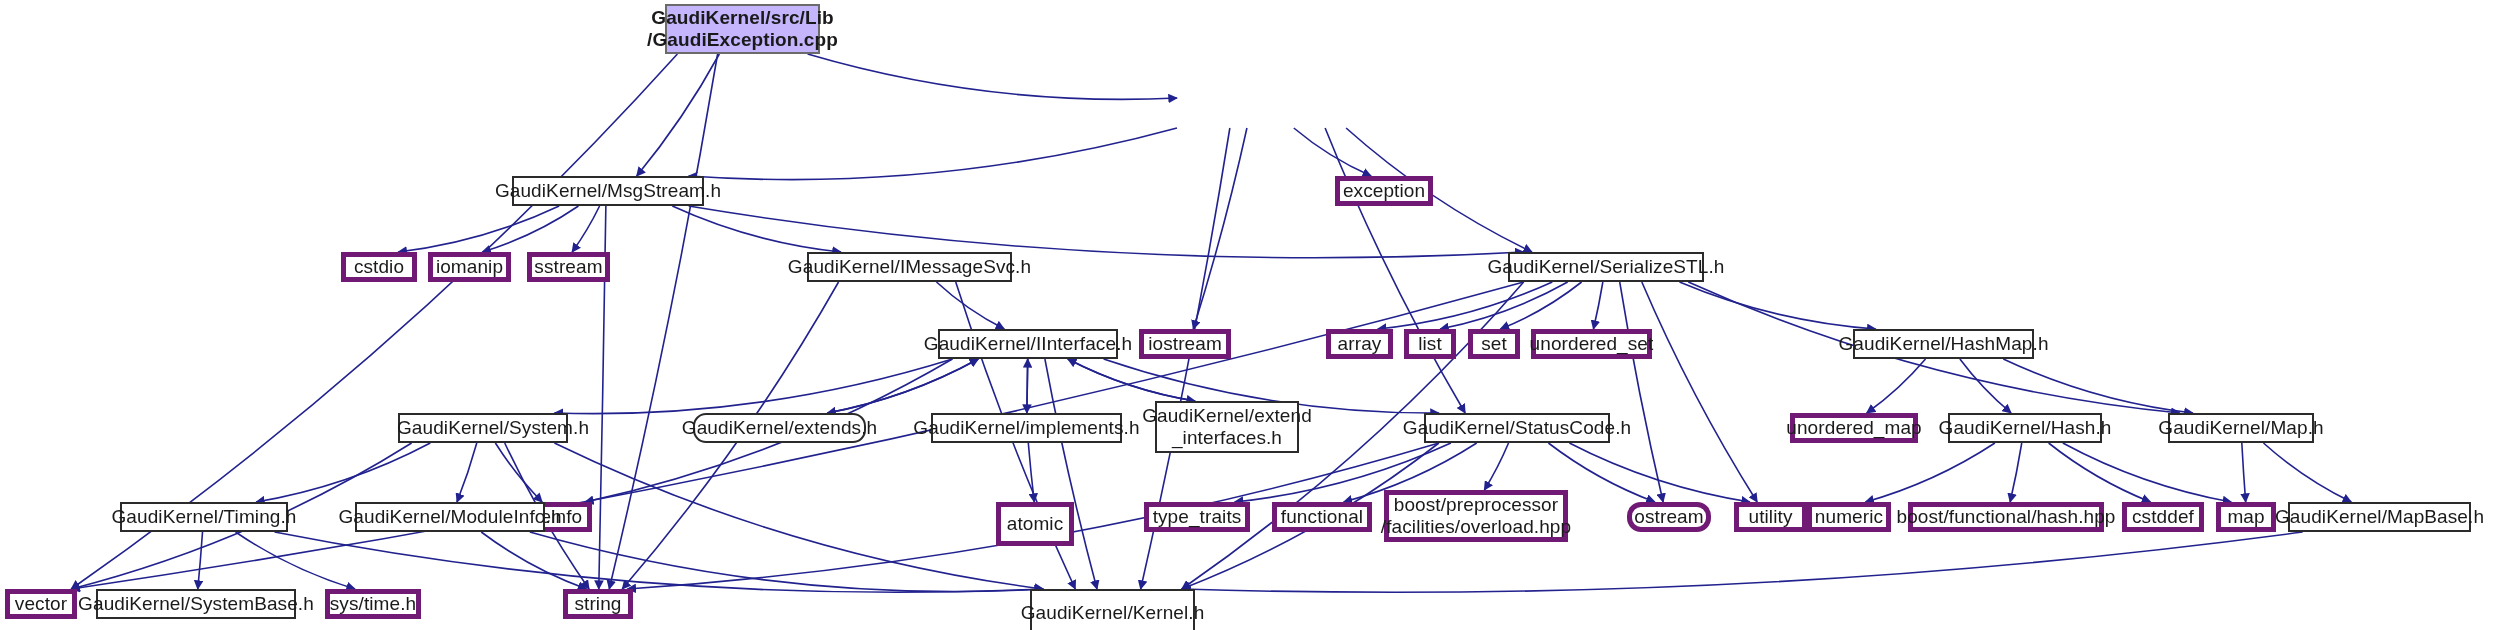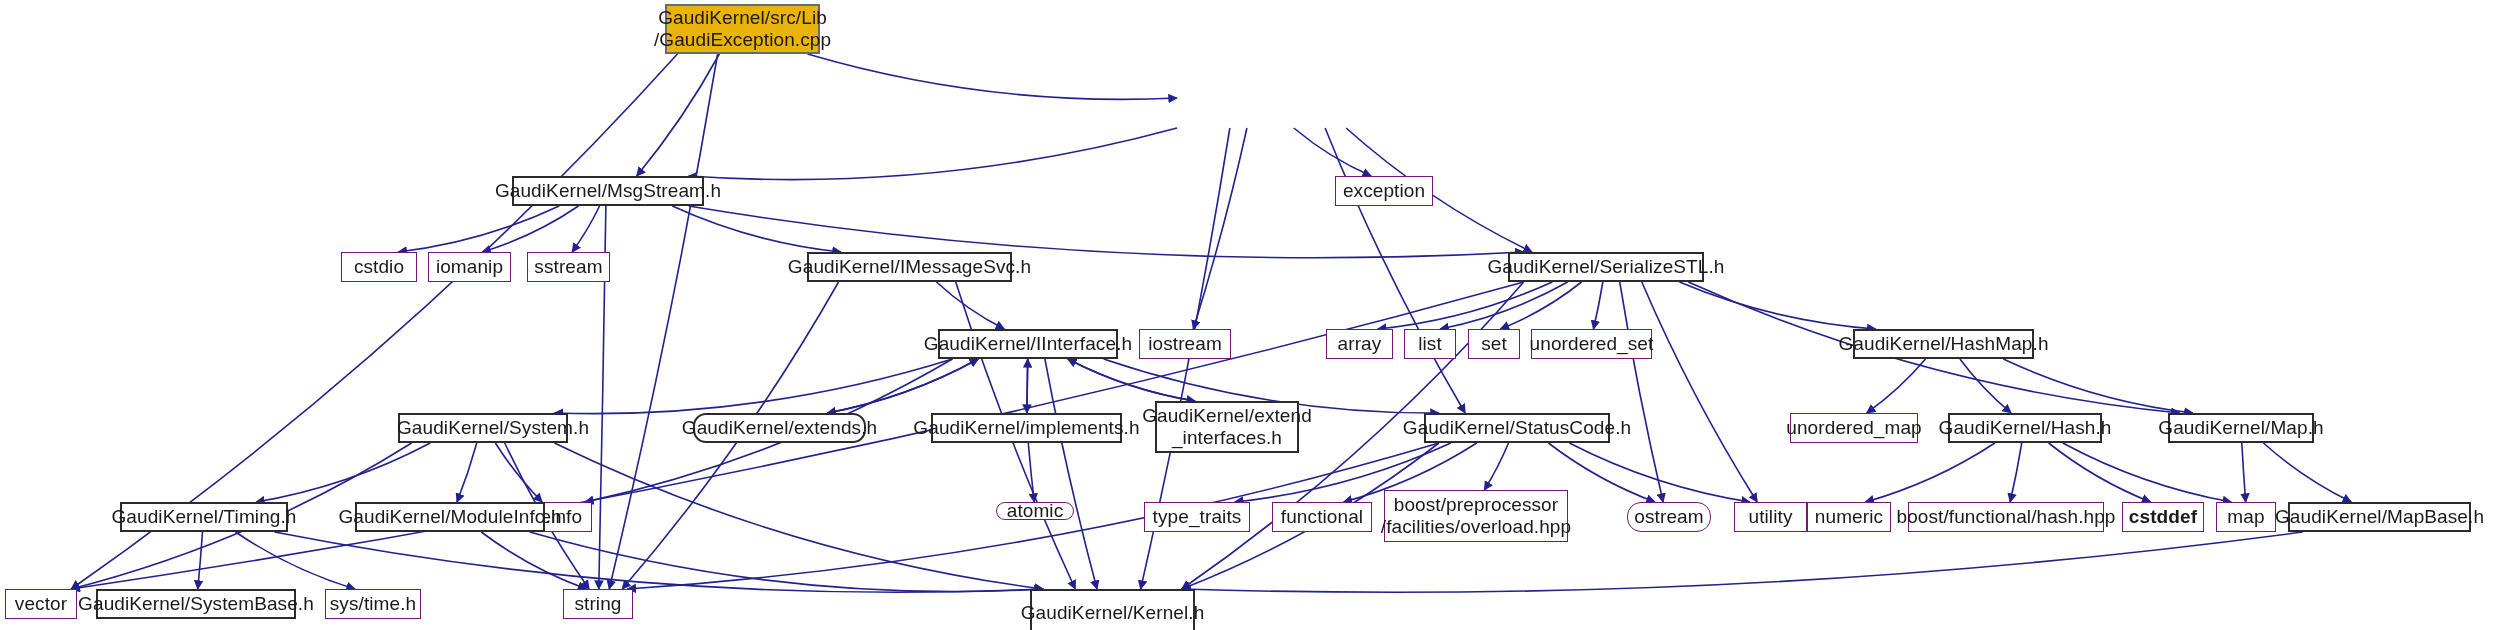--- a/index.html
+++ b/index.html
@@ -36,29 +36,30 @@
     box-sizing: border-box;
     display: flex;
     align-items: center;
     justify-content: center;
     text-align: center;
     color: #1a1a1a;
     font-size: 19px;
     line-height: 22px;
     white-space: pre;
     background: #ffffff;
-    border: 1px solid #701a75;
+    border: 5px solid #701a75;
     letter-spacing: 0.1px;
   }
   .node.kind-gaudi {
     border: 2px solid #2b2b2b;
   }
   .node.kind-root {
     border: 2px solid #6b6b6b;
-    background: #eab308;
+    background: #c4b5fd;
+    font-weight: bold;
   }
   .node .node-label {
     display: block;
     padding: 0 7px;
   }
 </style>
 </head>
 <body>
 
 <div id="graph-root">
@@ -157,30 +158,30 @@
       <div class="node kind-gaudi" style="left: 398px; top: 413px; width: 170px; height: 30px; padding-left: 20px;"><span class="node-label">GaudiKernel/System.h</span></div>
       <div class="node kind-gaudi" style="left: 693px; top: 413px; width: 173px; height: 30px; border-radius: 13px;"><span class="node-label">GaudiKernel/extends.h</span></div>
       <div class="node kind-gaudi" style="left: 931px; top: 413px; width: 191px; height: 30px;"><span class="node-label">GaudiKernel/implements.h</span></div>
       <div class="node kind-gaudi" style="left: 1155px; top: 401px; width: 144px; height: 52px;"><span class="node-label">GaudiKernel/extend
 _interfaces.h</span></div>
       <div class="node kind-gaudi" style="left: 1424px; top: 413px; width: 186px; height: 30px;"><span class="node-label">GaudiKernel/StatusCode.h</span></div>
       <div class="node kind-system" style="left: 1790px; top: 413px; width: 128px; height: 30px;"><span class="node-label">unordered_map</span></div>
       <div class="node kind-gaudi" style="left: 1948px; top: 413px; width: 154px; height: 30px;"><span class="node-label">GaudiKernel/Hash.h</span></div>
       <div class="node kind-gaudi" style="left: 2168px; top: 413px; width: 146px; height: 30px;"><span class="node-label">GaudiKernel/Map.h</span></div>
       <div class="node kind-system" style="left: 505px; top: 502px; width: 87px; height: 30px;"><span class="node-label">typeinfo</span></div>
-      <div class="node kind-system" style="left: 996px; top: 502px; width: 78px; height: 18px; border-radius: 9px;"><span class="node-label">atomic</span></div>
+      <div class="node kind-system" style="left: 996px; top: 502px; width: 78px; height: 44px;"><span class="node-label">atomic</span></div>
       <div class="node kind-system" style="left: 1144px; top: 502px; width: 106px; height: 30px;"><span class="node-label">type_traits</span></div>
       <div class="node kind-system" style="left: 1272px; top: 502px; width: 100px; height: 30px;"><span class="node-label">functional</span></div>
       <div class="node kind-system" style="left: 1384px; top: 490px; width: 184px; height: 52px;"><span class="node-label">boost/preprocessor
 /facilities/overload.hpp</span></div>
       <div class="node kind-system" style="left: 1627px; top: 502px; width: 84px; height: 30px; border-radius: 14px;"><span class="node-label">ostream</span></div>
       <div class="node kind-system" style="left: 1734px; top: 502px; width: 73px; height: 30px;"><span class="node-label">utility</span></div>
       <div class="node kind-system" style="left: 1807px; top: 502px; width: 84px; height: 30px;"><span class="node-label">numeric</span></div>
       <div class="node kind-system" style="left: 1908px; top: 502px; width: 196px; height: 30px;"><span class="node-label">boost/functional/hash.hpp</span></div>
-      <div class="node kind-system" style="left: 2122px; top: 502px; width: 82px; height: 30px; font-weight: bold;"><span class="node-label">cstddef</span></div>
+      <div class="node kind-system" style="left: 2122px; top: 502px; width: 82px; height: 30px;"><span class="node-label">cstddef</span></div>
       <div class="node kind-system" style="left: 2216px; top: 502px; width: 60px; height: 30px;"><span class="node-label">map</span></div>
       <div class="node kind-gaudi" style="left: 2288px; top: 502px; width: 183px; height: 30px;"><span class="node-label">GaudiKernel/MapBase.h</span></div>
       <div class="node kind-gaudi" style="left: 120px; top: 502px; width: 168px; height: 30px;"><span class="node-label">GaudiKernel/Timing.h</span></div>
       <div class="node kind-gaudi" style="left: 355px; top: 502px; width: 190px; height: 30px;"><span class="node-label">GaudiKernel/ModuleInfo.h</span></div>
       <div class="node kind-system" style="left: 5px; top: 589px; width: 72px; height: 30px;"><span class="node-label">vector</span></div>
       <div class="node kind-gaudi" style="left: 96px; top: 589px; width: 200px; height: 30px;"><span class="node-label">GaudiKernel/SystemBase.h</span></div>
       <div class="node kind-system" style="left: 325px; top: 589px; width: 96px; height: 30px;"><span class="node-label">sys/time.h</span></div>
       <div class="node kind-system" style="left: 563px; top: 589px; width: 70px; height: 30px;"><span class="node-label">string</span></div>
       <div class="node kind-gaudi" style="left: 1030px; top: 589px; width: 165px; height: 48px;"><span class="node-label">GaudiKernel/Kernel.h</span></div>
     </div>

